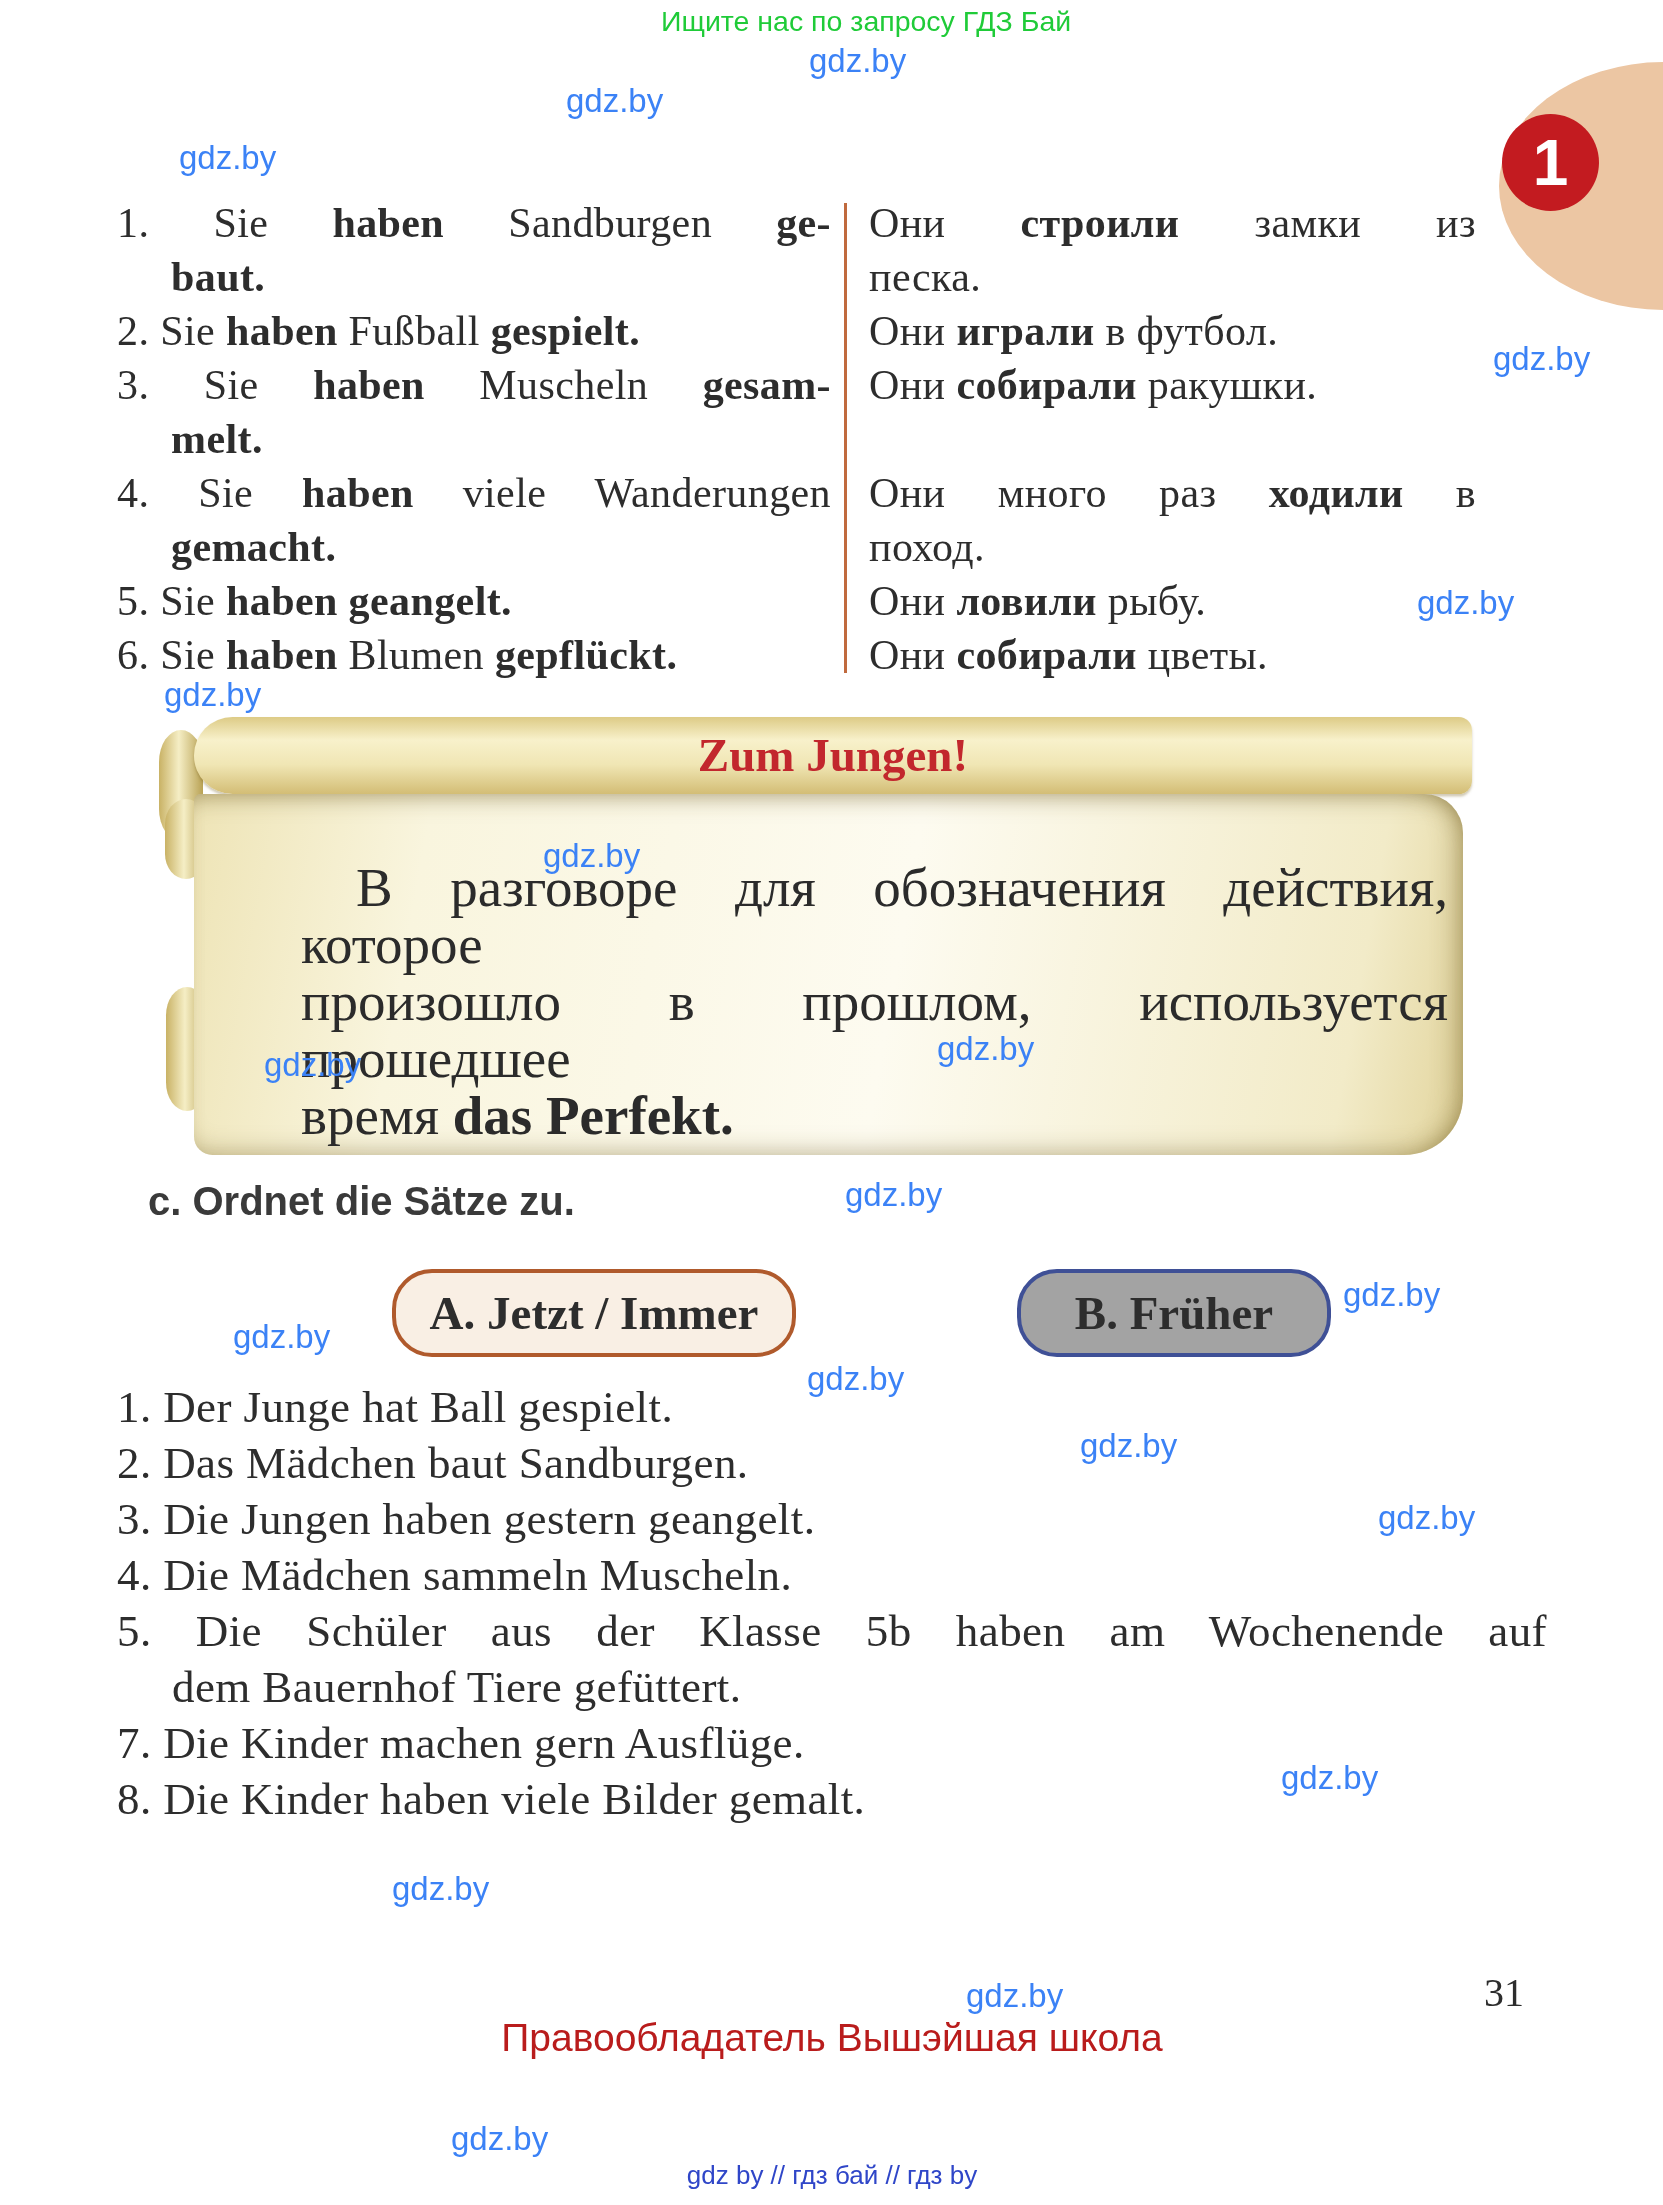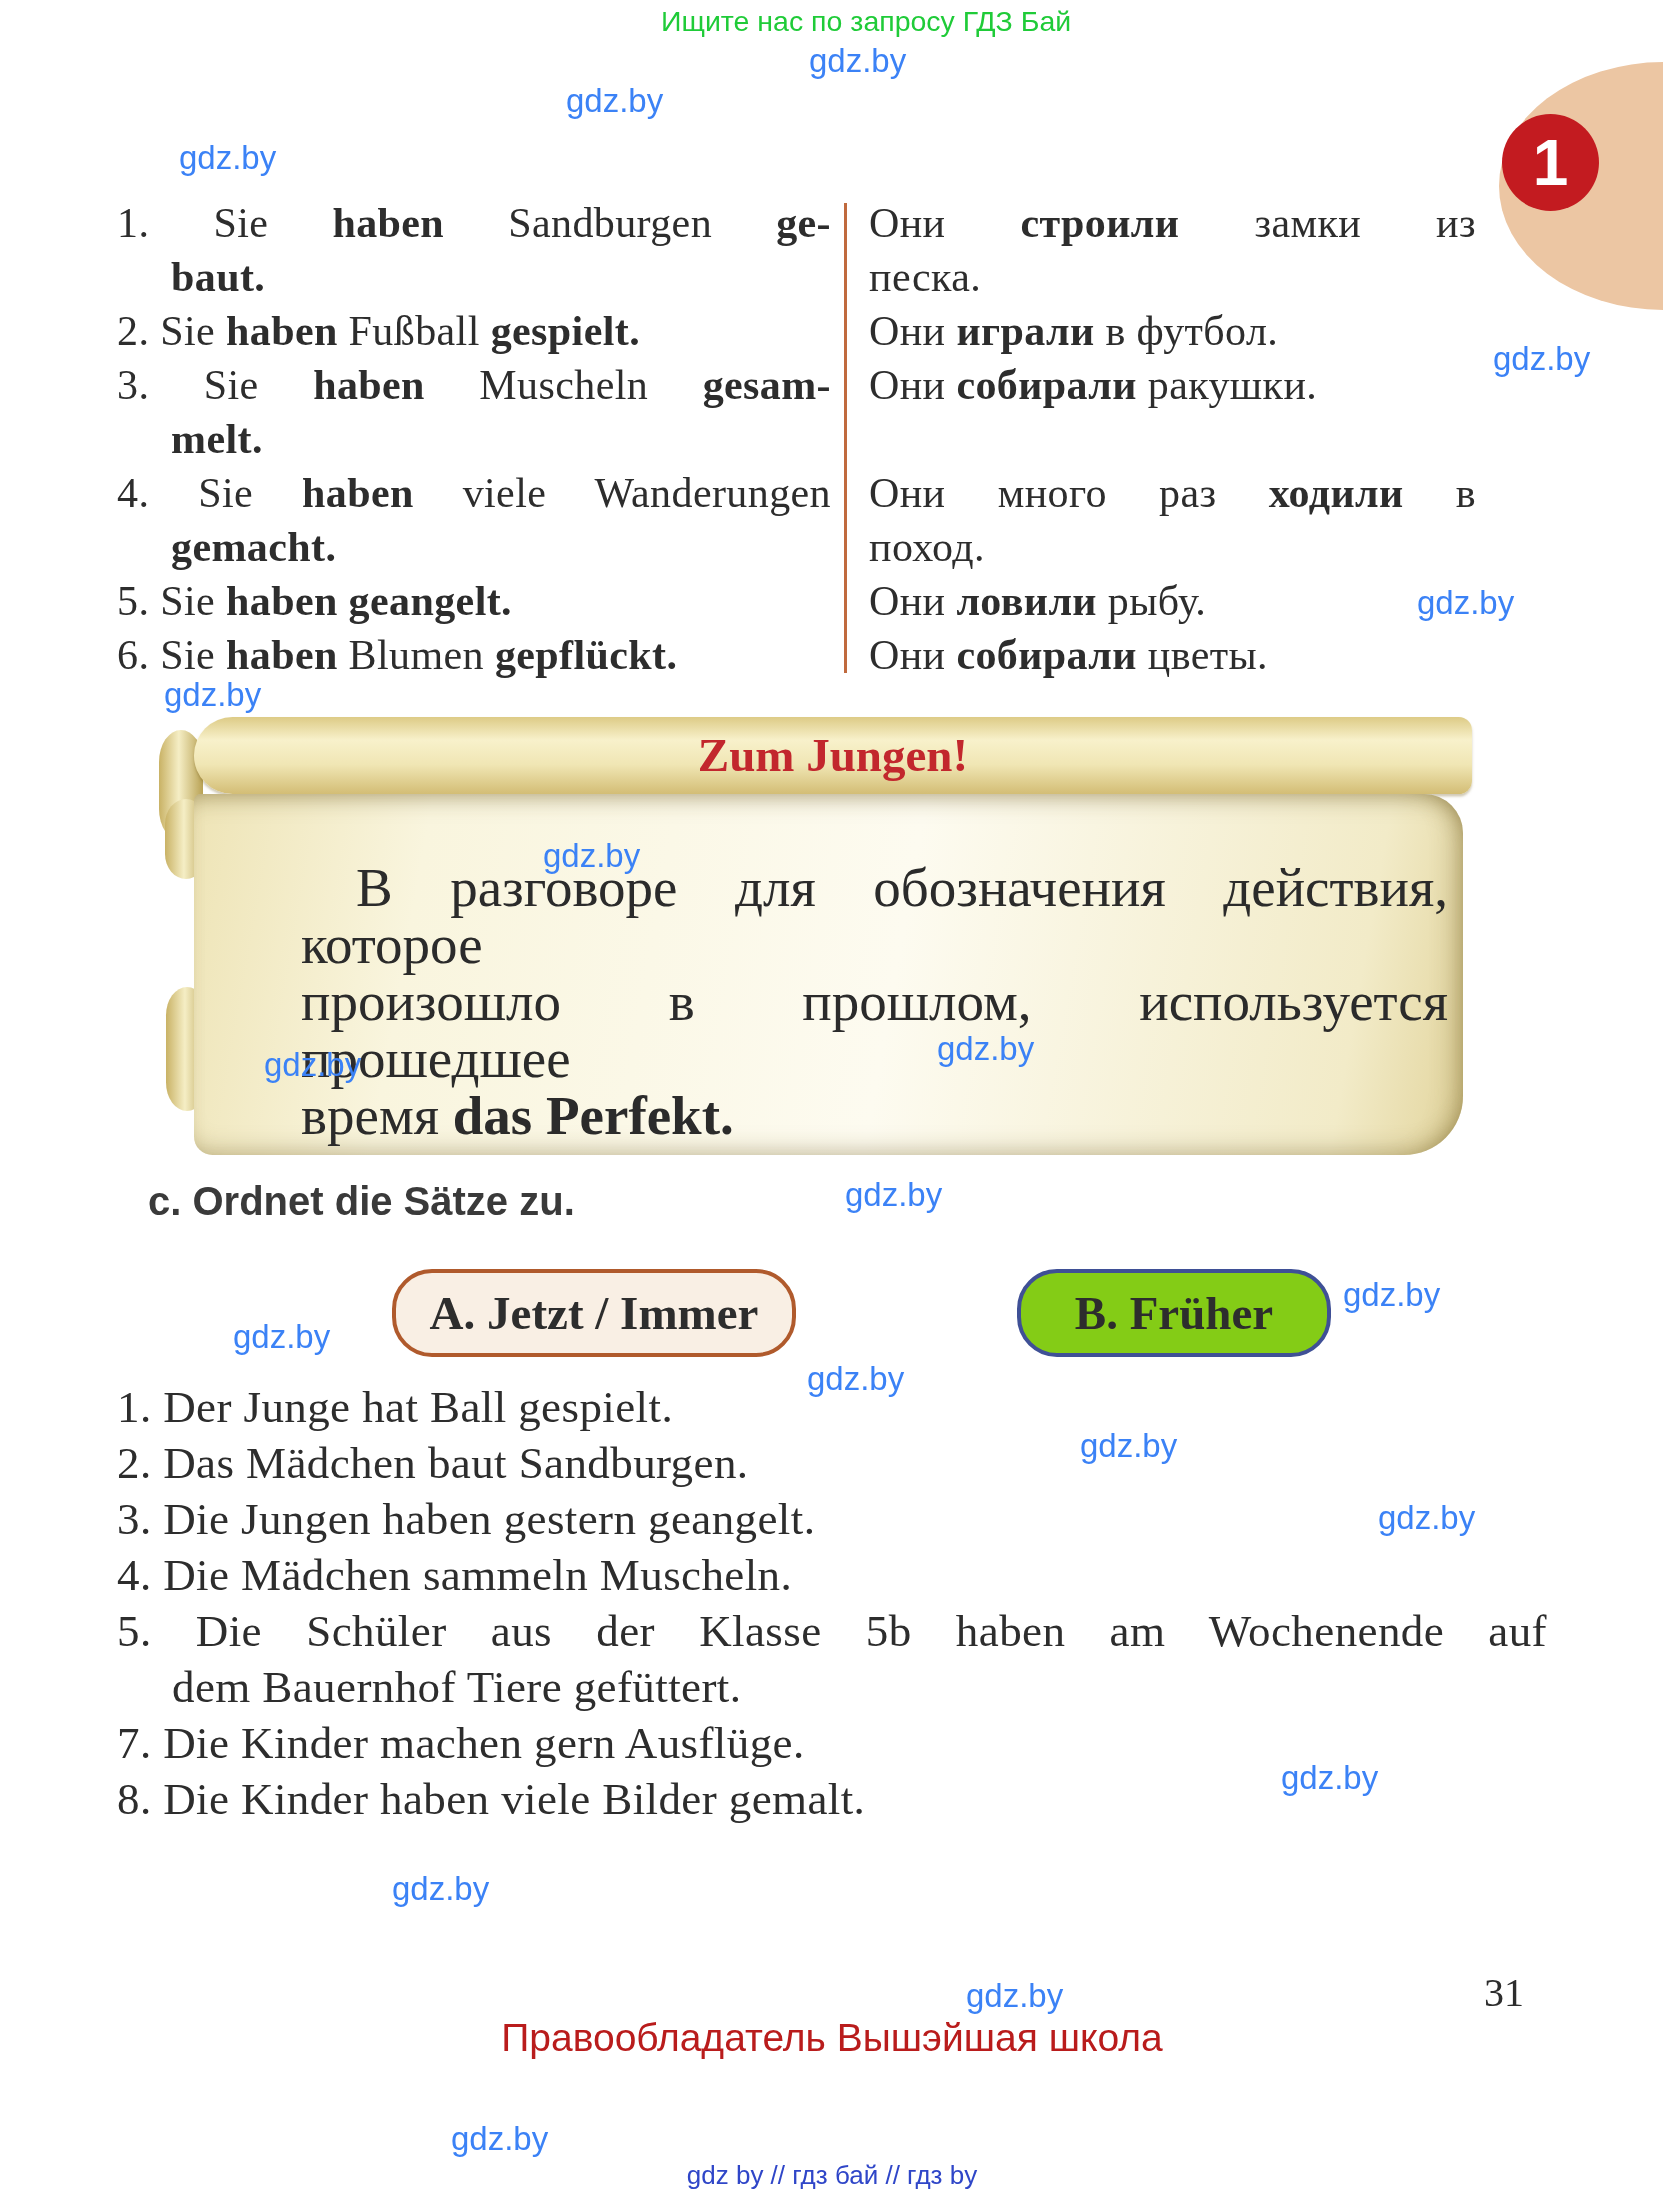--- a/index.html
+++ b/index.html
@@ -49,21 +49,21 @@
   .note-lines{position:absolute;left:107px;top:65px;width:1147px;
         font-size:55px;line-height:57px;color:#2b2b2b;}
   .note-lines .line{min-height:57px;}
 
   
   .heading{position:absolute;left:148px;top:1179px;font-family:"Liberation Sans","DejaVu Sans",sans-serif;
         font-size:40px;font-weight:600;color:#3a3a3a;white-space:nowrap;}
   .badge{position:absolute;top:1269px;height:88px;border-radius:40px;box-sizing:border-box;
         display:flex;align-items:center;justify-content:center;font-weight:bold;font-size:47px;color:#2d2d2d;}
   .badge-a{left:392px;width:404px;background:#f9efe4;border:4.2px solid #b05a2c;}
-  .badge-b{left:1017px;width:314px;background:#84cc16;border:4.2px solid #3f5096;}
+  .badge-b{left:1017px;width:314px;background:#a3a3a3;border:4.2px solid #3f5096;}
   .clist{position:absolute;left:117px;top:1379px;width:1430px;font-size:45px;line-height:56px;letter-spacing:0.4px;}
   .clist .line{min-height:56px;}
   .clist .cont{padding-left:55px;}
 
   
   .pagenum{position:absolute;left:1484px;top:1969px;font-size:40px;color:#2d2d2d;}
   .publisher{position:absolute;left:0;top:2016px;width:100%;text-align:center;
         font-family:"Liberation Sans","DejaVu Sans",sans-serif;font-size:39px;color:#b91c1c;white-space:nowrap;}
   .links{position:absolute;left:0;top:2160px;width:100%;text-align:center;
         font-family:"Liberation Sans","DejaVu Sans",sans-serif;font-size:26px;color:#2f46c8;white-space:nowrap;}

